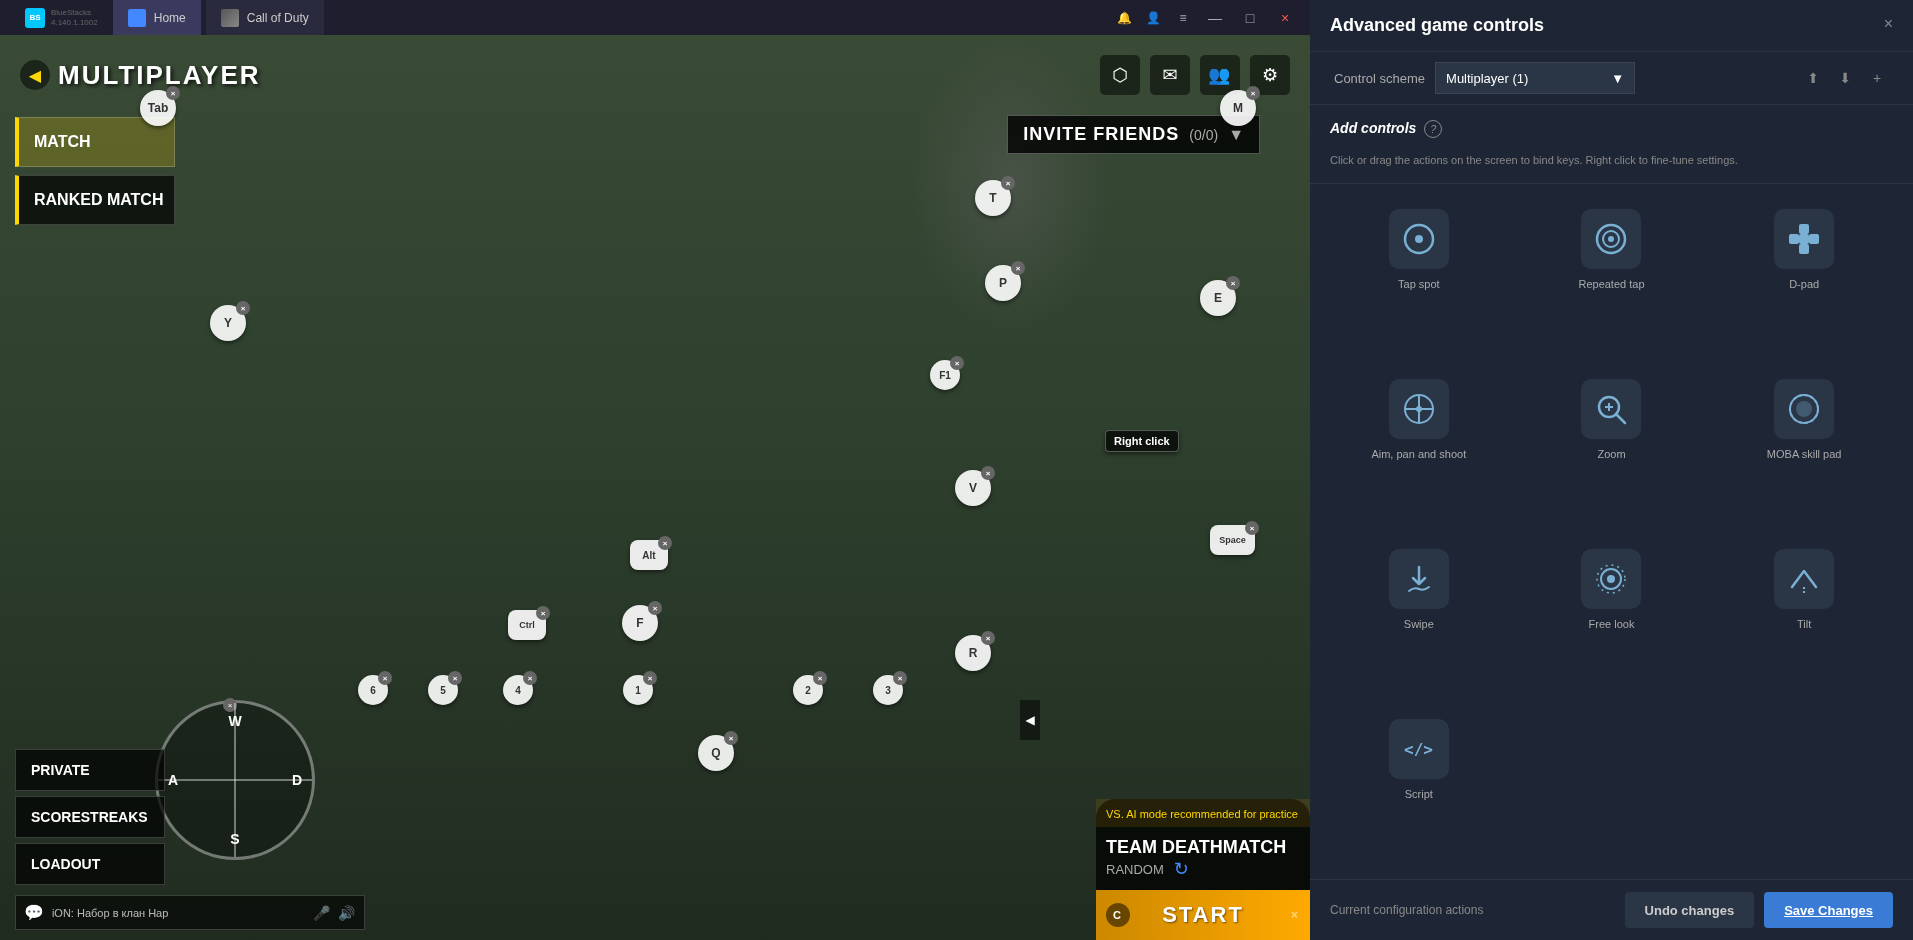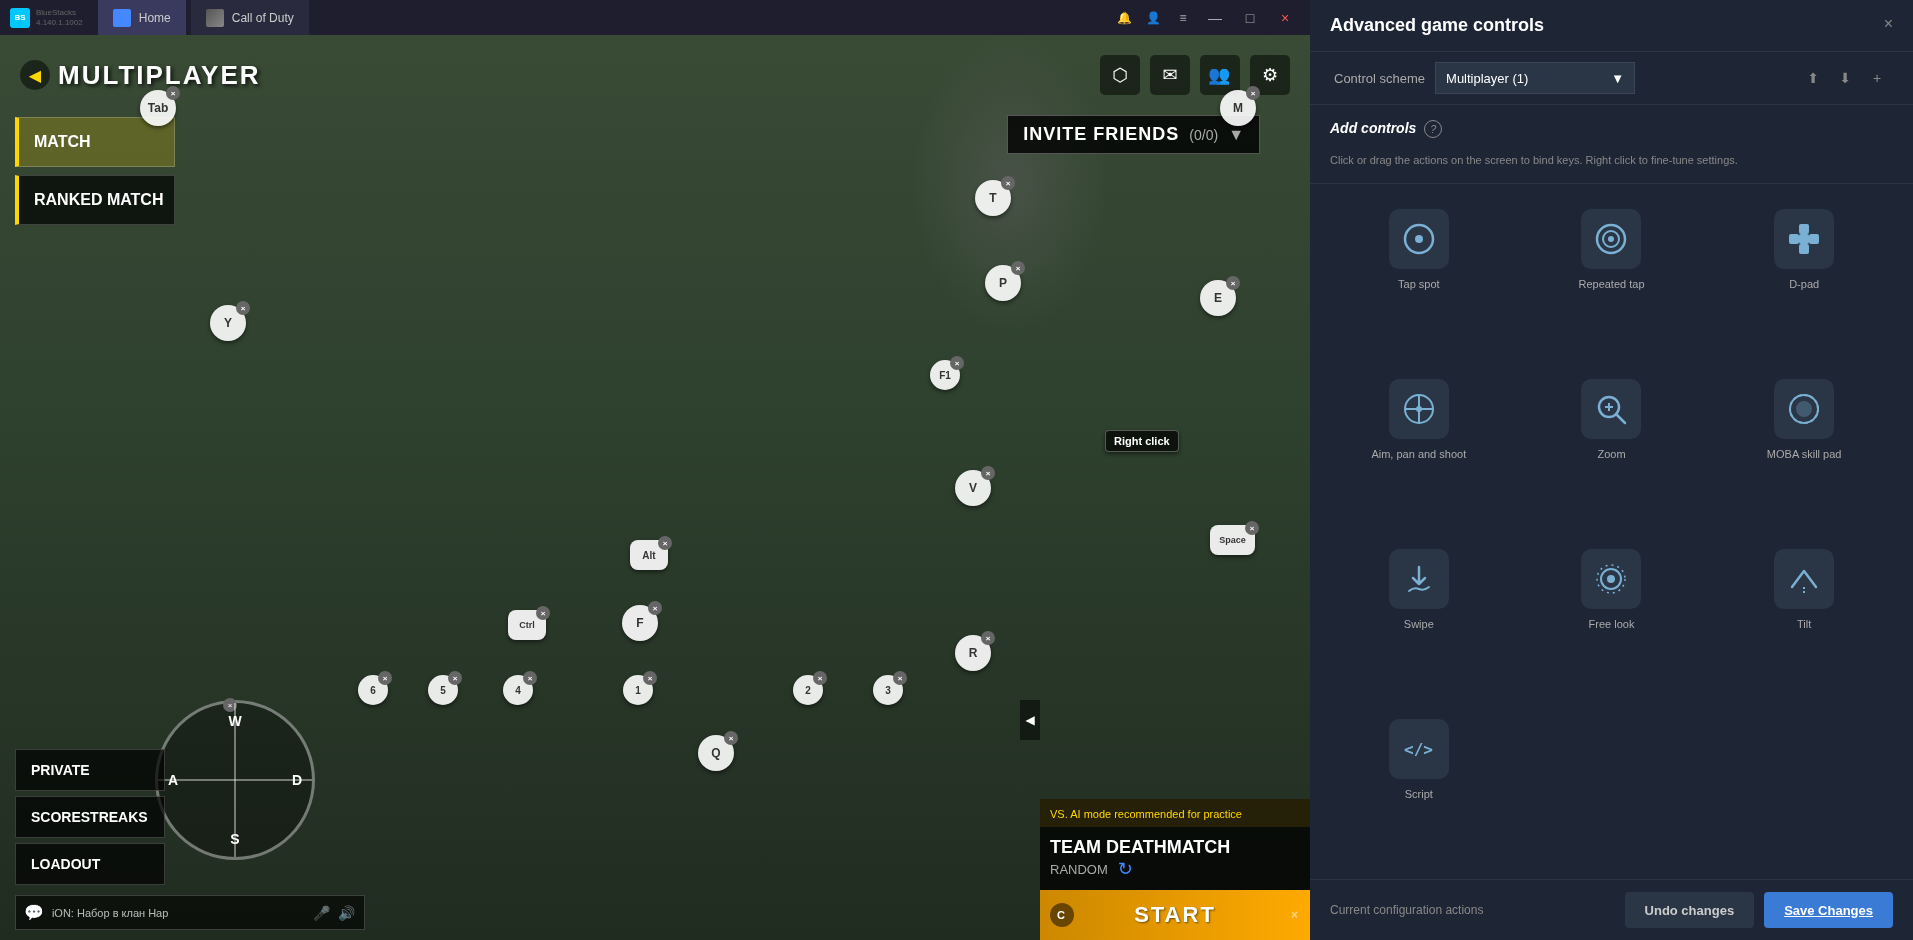--- a/index.html
+++ b/index.html
@@ -3,21 +3,21 @@
   <meta charset="utf-8">
   <style>
     * { box-sizing: border-box; margin: 0; padding: 0; }
     body { width: 1913px; height: 940px; overflow: hidden; font-family: 'Segoe UI', Arial, sans-serif; background: #1a1a2e; display: flex; }
 
     
     .game-area { width: 1310px; height: 940px; position: relative; overflow: hidden; background: #2a3a2a; }
 
     
     .titlebar { position: absolute; top: 0; left: 0; right: 0; height: 35px; background: #1e1e2e; display: flex; align-items: center; z-index: 100; }
-    .titlebar-logo { display: flex; align-items: center; padding: 0 10px; gap: 6px; }
+    .titlebar-logo { display: flex; align-items: center; padding: 0 10px; gap: 6px; margin-left: 15px; }
     .bluestacks-logo { width: 20px; height: 20px; background: #00c8ff; border-radius: 3px; display: flex; align-items: center; justify-content: center; font-size: 8px; color: white; font-weight: bold; }
     .titlebar-app-name { font-size: 10px; color: #aaa; line-height: 1.2; }
     .titlebar-app-name span { display: block; font-size: 8px; color: #666; }
     .titlebar-tab { display: flex; align-items: center; background: #2a2a3e; padding: 8px 15px; height: 35px; gap: 8px; margin-left: 5px; }
     .tab-icon { width: 18px; height: 18px; background: #444; border-radius: 2px; }
     .tab-label { font-size: 12px; color: #ccc; }
     .home-tab { background: #3a3a5e; }
     .home-tab .tab-icon { background: #4488ff; }
     .titlebar-controls { margin-left: auto; display: flex; align-items: center; gap: 5px; padding-right: 10px; }
     .titlebar-btn { width: 24px; height: 24px; border-radius: 50%; display: flex; align-items: center; justify-content: center; font-size: 12px; color: #aaa; cursor: pointer; background: transparent; }
@@ -301,21 +301,21 @@
 
     <div class="chat-bar" style="position:absolute;bottom:10px;left:15px;">
       <span class="chat-icon">💬</span>
       <span class="chat-text">iON: Набор в клан Нар</span>
       <div class="chat-icons">
         <span>🎤</span>
         <span>🔊</span>
       </div>
     </div>
 
-    <div style="position:absolute;bottom:0;right:0;width:270px;background:rgba(0,0,0,0.75);">
+    <div style="position:absolute;bottom:0;right:0;width:214px;background:rgba(0,0,0,0.75);border-radius:19px;">
       <div style="padding:5px 10px;background:rgba(200,150,0,0.15);">
         <span style="color:#ffd700;font-size:11px;">VS. AI mode recommended for practice</span>
       </div>
       <div style="padding:10px;position:relative;">
         <div style="color:white;font-size:18px;font-weight:bold;text-transform:uppercase;">TEAM DEATHMATCH</div>
         <div style="color:#aaa;font-size:13px;text-transform:uppercase;display:flex;align-items:center;gap:10px;">
           <span>RANDOM</span>
           <span style="color:#4488ff;font-size:18px;">↻</span>
         </div>
       </div>

